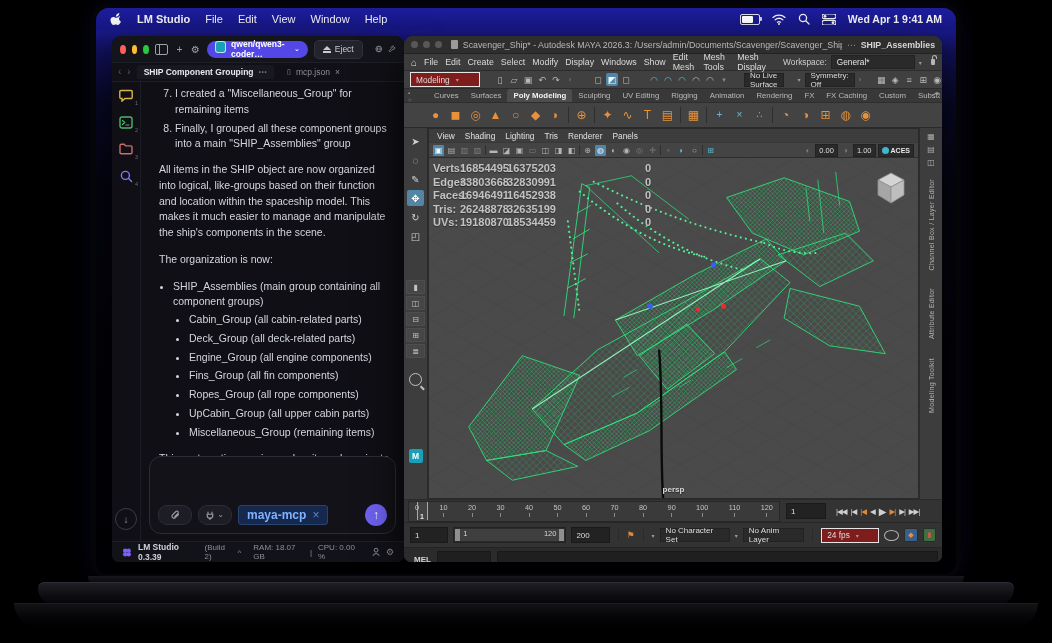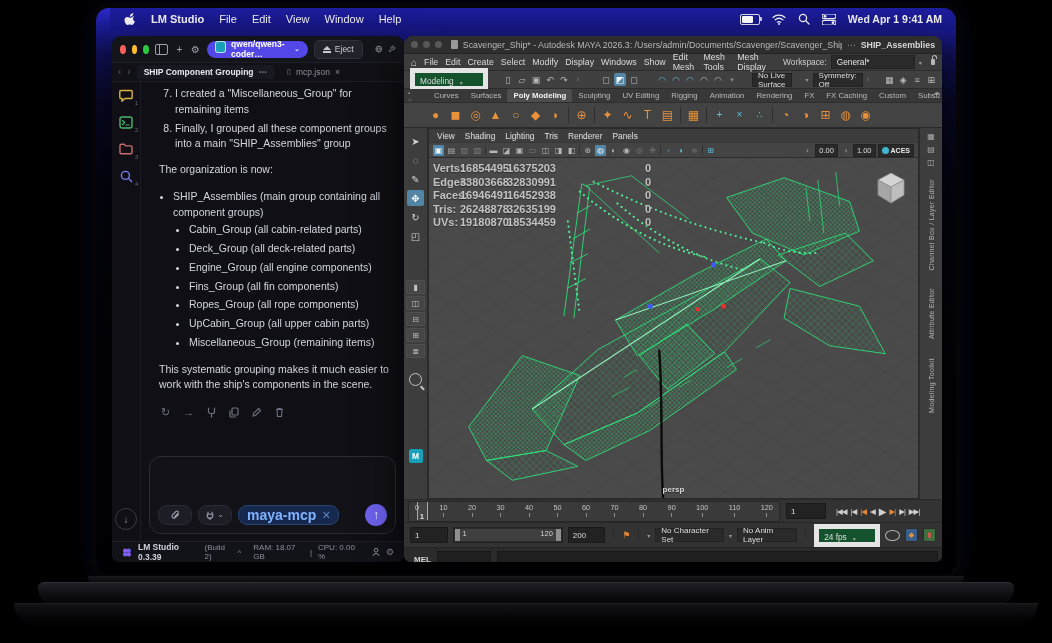--- a/index.html
+++ b/index.html
@@ -6,21 +6,21 @@
     font-family:"Liberation Sans","DejaVu Sans",sans-serif;-webkit-font-smoothing:antialiased;}
   .fx{display:flex;align-items:center}
   
   .screen{position:absolute;left:96px;top:8px;width:860px;height:566px;border-radius:13px;overflow:hidden;
     background:linear-gradient(180deg,#2b2bd0 0%,#1b1b96 3%,#101057 8%,#080826 17%,#04040f 32%,#020208 60%,#010105 100%);
     box-shadow:0 0 0 5px #050507,0 0 30px rgba(30,30,150,.25);}
   .hinge{position:absolute;left:88px;right:88px;top:576px;height:9px;background:linear-gradient(#17171c,#060608);border-radius:0 0 8px 8px}
   .deck{position:absolute;left:38px;right:38px;top:582px;height:24px;background:linear-gradient(180deg,#202026,#0c0c10 60%,#040406);border-radius:6px 6px 18px 18px;box-shadow:inset 0 1px 0 rgba(255,255,255,.07)}
   .deck2{position:absolute;left:14px;right:14px;top:603px;height:24px;background:linear-gradient(180deg,#141418,#060608 55%,#000);border-radius:0 0 28px 28px;box-shadow:inset 0 1px 0 rgba(255,255,255,.04)}
   
-  .menubar{position:absolute;left:14px;right:0;top:0;height:22px;display:flex;align-items:center;
+  .menubar{position:absolute;left:0;right:0;top:0;height:22px;display:flex;align-items:center;
     background:rgba(22,22,130,.62);color:#f3f3f8;font-size:11px;padding:0 14px;gap:15px}
   .menubar .app{font-weight:bold}
   .menubar .sp{flex:1}
   .mb-right{display:flex;align-items:center;gap:12px}
   .clock{font-size:10.5px;font-weight:bold}
   .batt{width:18px;height:9px;border:1px solid rgba(255,255,255,.85);border-radius:2px;position:relative}
   .batt::after{content:"";position:absolute;right:-3px;top:2px;width:2px;height:4px;background:rgba(255,255,255,.8);border-radius:0 1px 1px 0}
   .batt i{position:absolute;left:1px;top:1px;bottom:1px;width:11px;background:#fff;border-radius:1px}
   
   .win{position:absolute;top:28px;border-radius:9px 9px 7px 7px;overflow:hidden;box-shadow:0 18px 45px rgba(0,0,0,.7)}
@@ -46,22 +46,22 @@
   .lm-chat ul ul{margin:2px 0 0 0;padding-left:16px}
   .lm-chat li{margin-bottom:3px}
   .chat-actions{display:flex;gap:13px;margin:4px 0 0 2px;color:#6e717d}
   .chat-actions .a-ic{font-size:11px;display:flex;align-items:center}
   .composer{position:absolute;left:8px;right:8px;bottom:8px;height:62px;background:#121218;border:1px solid #2c2c37;border-radius:12px;padding:8px 10px 6px}
   .composer .ctext{font-size:10.5px;color:#e6e7ee}
   .caret{display:inline-block;width:1px;height:11px;background:#e6e7ee;margin-left:1px;vertical-align:-2px}
   .comp-row{position:absolute;left:8px;right:8px;bottom:7px;display:flex;align-items:center;gap:6px}
   .pillbtn{height:18px;min-width:22px;padding:0 5px;background:#1d1d26;border:1px solid #2c2c37;border-radius:9px;
     display:flex;align-items:center;justify-content:center;color:#9a9da8;gap:3px;font-size:8px}
-  .mcp-pill{height:18px;padding:0 8px;background:#16284e;border:1px solid #27446e;border-radius:9px;color:#7fb2ff;
-    font-size:14px;font-weight:bold;display:flex;align-items:center;gap:6px}
+  .mcp-pill{height:18px;padding:0 8px;background:#16284e;border:1px solid #27446e;border-radius:3px;color:#7fb2ff;
+    font-size:12px;font-weight:bold;display:flex;align-items:center;gap:6px}
   .mcp-pill .x{color:#5c86c2;font-weight:normal}
   .send{margin-left:auto;width:22px;height:22px;border-radius:50%;background:#6f63f2;color:#fff;display:flex;align-items:center;justify-content:center;font-size:12px}
   .lm-status{position:absolute;left:0;right:0;bottom:0;height:20px;background:#121219;border-top:1px solid #1f1f28;
     display:flex;align-items:center;gap:6px;padding:0 10px;font-size:8px;color:#8d8f9b}
   .lm-status .ver{color:#cfd1da;font-weight:bold;font-size:8.5px}
   .lm-status .sp{flex:1}
   .modelpill{height:17px;display:flex;align-items:center;gap:5px;padding:0 8px;background:#5347e8;border-radius:9px;color:#fff;font-size:8.5px;font-weight:bold}
   .modelpill .mbadge{width:14px;height:10px;border:1px solid rgba(255,255,255,.7);border-radius:3px;font-size:5.5px;display:flex;align-items:center;justify-content:center}
   .ejbtn{height:17px;display:flex;align-items:center;gap:4px;padding:0 8px;background:#23232c;border:1px solid #32323e;border-radius:5px;color:#c9cbd4;font-size:8.5px}
   .ej-ic{width:8px;height:7px;position:relative}
@@ -75,21 +75,21 @@
   .my-title{height:17px;display:flex;align-items:center;gap:5px;padding:0 7px;background:#2e2e2e;border-bottom:1px solid #232323;color:#b9b9b9;font-size:8.8px}
   .my-title .tl{width:7px;height:7px;background:#585858}
   .docic{width:7px;height:9px;background:#9a9a9a;border-radius:1px;margin-left:4px}
   .my-menu{height:16px;display:flex;align-items:center;gap:7px;padding:0 7px;background:#3c3c3c;border-bottom:1px solid #2c2c2c;font-size:8.8px;color:#dcdcdc}
   .my-menu .sp{flex:1}
   .ws-box{display:flex;align-items:center;gap:4px;font-size:8.3px;color:#cfcfcf}
   .ws-val{background:#2a2a2a;border:1px solid #222;padding:0 5px;height:12px;display:flex;align-items:center;min-width:72px;color:#e6e6e6}
   .lockic{width:7px;height:6px;background:#b5b5b5;border-radius:1px;position:relative;margin-left:2px}
   .lockic::before{content:"";position:absolute;left:1px;top:-4px;width:3px;height:3px;border:1px solid #b5b5b5;border-bottom:none;border-radius:3px 3px 0 0}
   .my-status{height:17px;display:flex;align-items:center;gap:4px;padding:0 6px;background:#404040;border-bottom:1px solid #2c2c2c}
-  .mode-dd{display:flex;align-items:flex-end;gap:6px;background:#14532d;border:5px solid #e5e5e5;height:13px;padding:0 5px;font-size:8.3px;color:#ddd;min-width:58px}
+  .mode-dd{display:flex;align-items:center;gap:6px;background:#7f1d1d;border:1px solid #e5e5e5;height:13px;padding:0 5px;font-size:8.3px;color:#ddd;min-width:58px}
   .s-ic{width:12px;height:13px;display:flex;align-items:center;justify-content:center;color:#b9b9b9;font-size:9px}
   .s-ic.hl{background:#5285a6;border-radius:2px;color:#eaf4fa}
   .s-ic.teal{color:#62b8d8}
   .s-ic.dim{color:#8a8a8a;font-size:7px}
   .vsep{width:1px;height:12px;background:#2b2b2b;margin:0 3px}
   .fieldbox{background:#2a2a2a;border:1px solid #222;height:12px;display:flex;align-items:center;padding:0 5px;font-size:8px;color:#ddd}
   .my-shelftabs{height:13px;display:flex;align-items:flex-start;gap:0;background:#383838;padding:0 2px 0 24px;position:relative;border-bottom:1px solid #2e2e2e}
   .shelf-mini{position:absolute;left:4px;top:1px;display:flex;flex-direction:column;gap:1px;color:#9a9a9a;font-size:6px;line-height:1}
   .sh-tab{font-size:7.8px;color:#b9b9b9;padding:2px 6px;white-space:nowrap}
   .sh-tab.active{background:#4d4d4d;color:#f2f2f2;font-weight:bold;border-radius:3px 3px 0 0}
@@ -284,20 +284,21 @@
           <span>↓</span>
         </div>
       </div>
 
       <div class="lm-chat">
         <ol class="steps" start="7">
 
         <li>I created a "Miscellaneous_Group" for remaining items</li>
             <li>Finally, I grouped all these component groups into a main "SHIP_Assemblies" group</li>
           </ol>
+        <p>All items in the SHIP object are now organized into logical, like-groups based on their function and location within the spaceship model. This makes it much easier to manage and manipulate the ship's components in the scene.</p>
         <p>The organization is now:</p>
         <ul>
           <li>
             <span>SHIP_Assemblies (main group containing all component groups)</span>
             <ul>
 
             <li>Cabin_Group (all cabin-related parts)</li>
                 <li>Deck_Group (all deck-related parts)</li>
                 <li>Engine_Group (all engine components)</li>
                 <li>Fins_Group (all fin components)</li>

